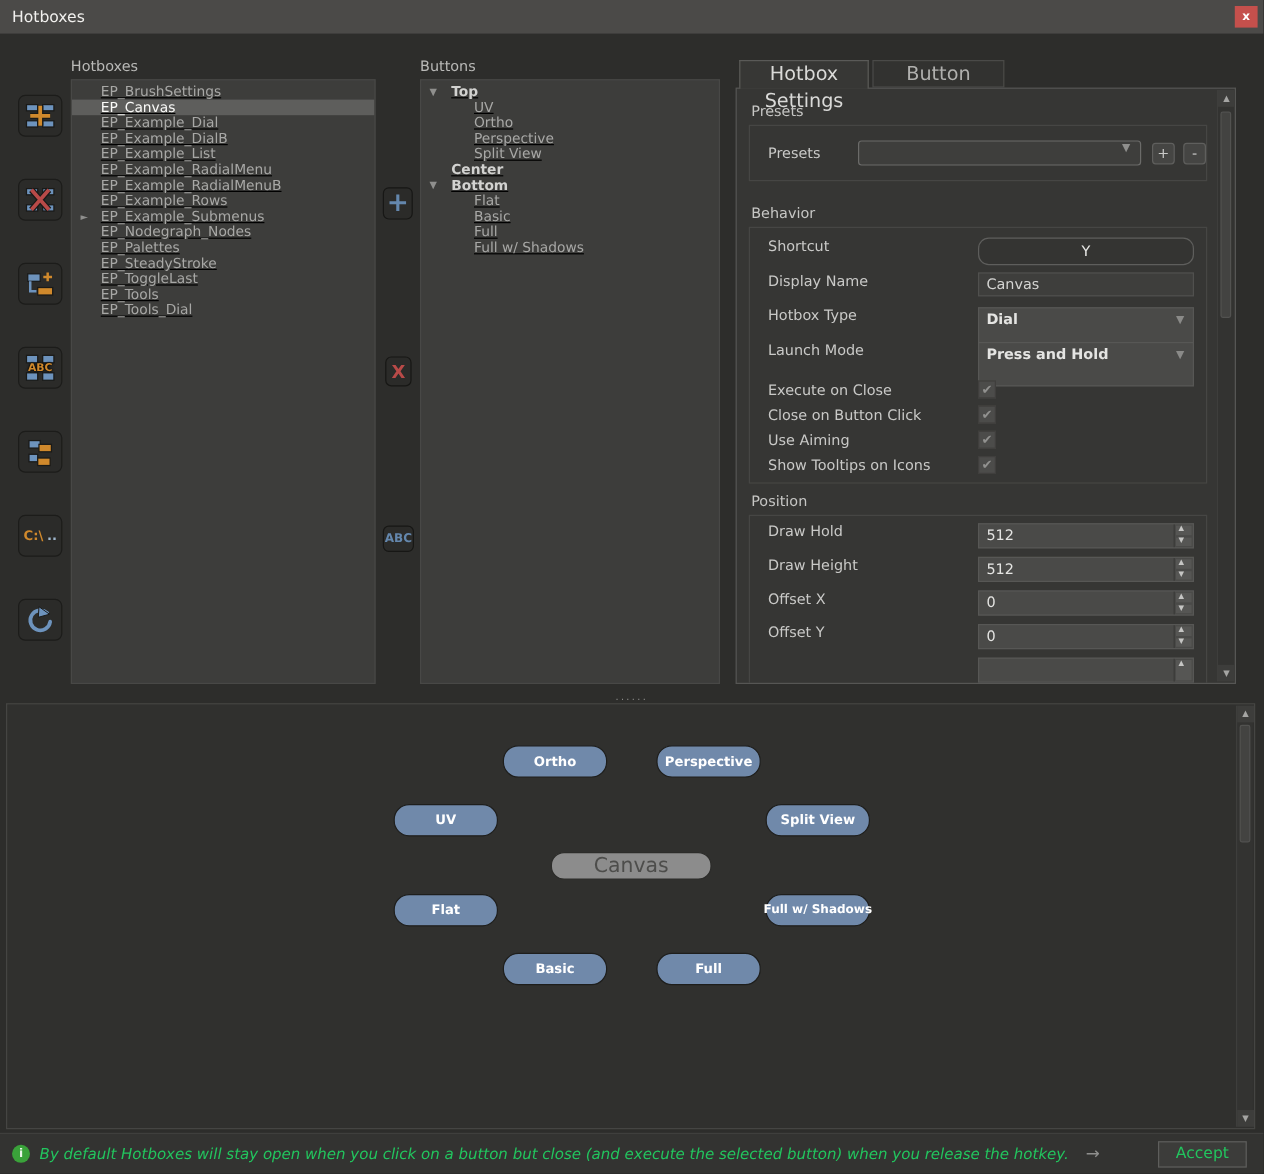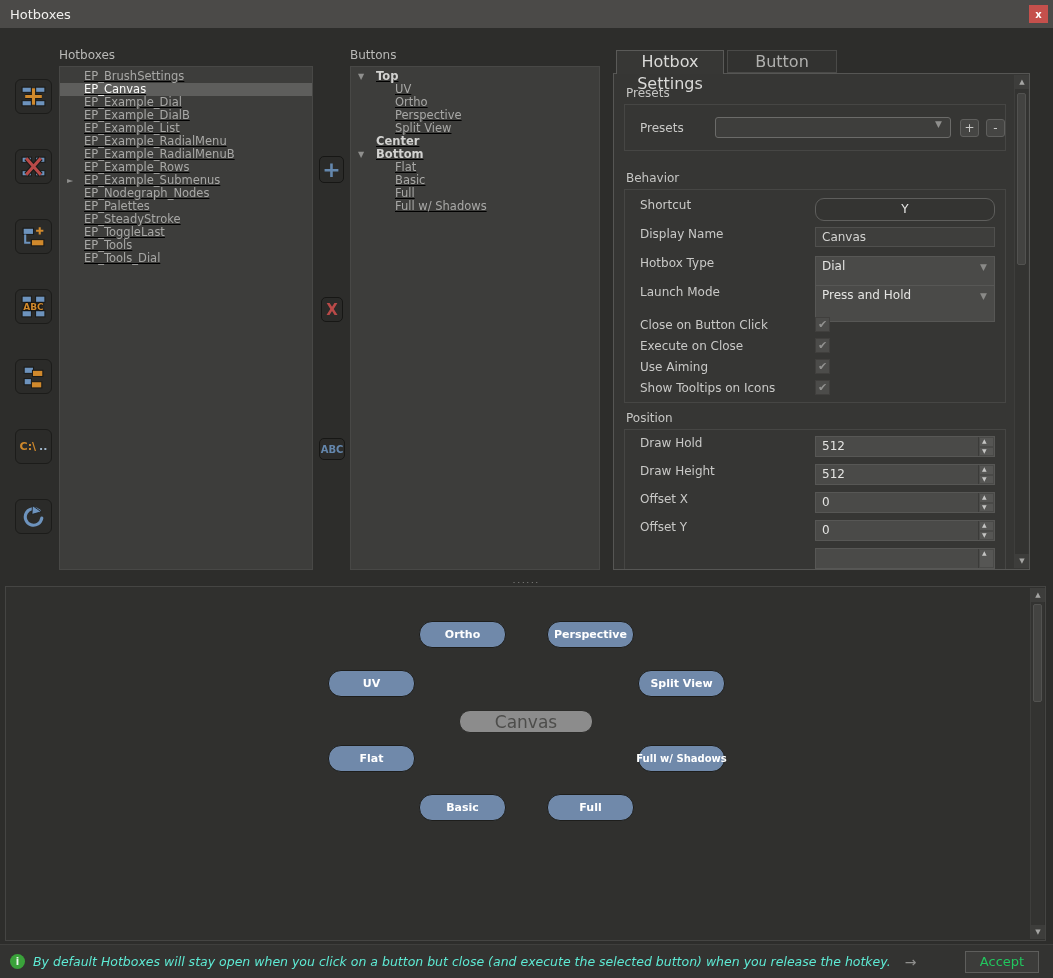--- a/index.html
+++ b/index.html
@@ -62,21 +62,21 @@
   .frow { height:29px; } .prow { height:28px; }
   .frow .lbl, .prow .lbl, .crow .lbl { width:175px; }
   .crow { display:flex; align-items:center; height:21px; padding-left:15px; }
   .ctrl { width:180px; }
   .shortcut { height:23px; border:1px solid #5e5e5c; border-radius:9px; background:#343432;
               color:#e8e8e6; text-align:center; line-height:21px; font-size:12px; }
   .textinput { width:180px; height:20px; background:#3e3e3c; border:1px solid #50504e;
                color:#d4d4d2; padding-left:6px; font-size:12px;
                font-family:"DejaVu Sans","Liberation Sans",sans-serif; }
   .dropdown { height:37px; background:#4a4a48; border:1px solid #575755; color:#e4e4e2;
-              line-height:19px; padding-left:6px; font-size:12px; position:relative; }
+              line-height:19px; padding-left:6px; font-size:12px; position:relative;font-weight:bold; }
   .dropdown::after { content:"▼"; position:absolute; right:7px; top:1px; color:#8a8a88;
                      font-size:9px; }
   .combo { width:236px; height:21px; background:#3e3e3c; border:1px solid #6b6b69;
            border-radius:3px; position:relative; }
   .combo::after { content:"▼"; position:absolute; right:8px; top:1px; color:#8f8f8d; font-size:9px; }
   .sq-btn { width:19px; height:18px; background:#454543; border:1px solid #5f5f5d; border-radius:3px;
             color:#c9c9c7; font-size:12px; line-height:16px; text-align:center; }
   .checkbox { width:15px; height:15px; background:#4c4c4a; border:1px solid #403f3d;
               position:relative; }
   .checkbox.checked::after { content:"✔"; position:absolute; left:2px; top:0px; font-size:11px;
@@ -112,21 +112,21 @@
   .pill-center { position:absolute; width:134px; height:23px; border-radius:11px; background:#8c8c8c;
                  border:1px solid #2c2c2a; color:#4d4d4b; font-size:17px; display:flex;
                  align-items:center; justify-content:center; }
 
   
   .statusbar { position:absolute; left:0; bottom:0; width:100%; height:34px; background:#333331;
                border-top:1px solid #3f3f3d; display:flex; align-items:center; padding-left:10px; }
   .info-icon { width:15px; height:15px; border-radius:50%; background:#3aa23a; color:#eaf5ea;
                font-size:10px; font-weight:bold; display:flex; align-items:center;
                justify-content:center; flex:none; }
-  .status-text { margin-left:8px; font-style:italic; font-size:12.5px; color:#5eead4;
+  .status-text { margin-left:8px; font-style:italic; font-size:12.5px; color:#22c55e;
                  white-space:nowrap; }
   .status-arrow { margin-left:14px; color:#8f8f8d; font-size:14px; }
   .accept-btn { position:absolute; right:14px; top:6px; width:74px; height:22px; background:#3c3c3a;
                 border:1px solid #5e5e5c; color:#22c55e; font-size:13px; text-align:center;
                 line-height:20px; }
 </style>
 </head>
 <body>
 
 <div class="window">
@@ -255,25 +255,25 @@
       </div>
       <div class="frow">
         <span class="lbl">Hotbox Type</span>
         <div class="ctrl dropdown"><span>Dial</span></div>
       </div>
       <div class="frow">
         <span class="lbl">Launch Mode</span>
         <div class="ctrl dropdown"><span>Press and Hold</span></div>
       </div>
       <div class="crow">
+        <span class="lbl">Execute on Close</span>
+        <span class="checkbox checked"></span>
+      </div>
+      <div class="crow">
         <span class="lbl">Close on Button Click</span>
-        <span class="checkbox checked"></span>
-      </div>
-      <div class="crow">
-        <span class="lbl">Execute on Close</span>
         <span class="checkbox checked"></span>
       </div>
       <div class="crow">
         <span class="lbl">Use Aiming</span>
         <span class="checkbox checked"></span>
       </div>
       <div class="crow">
         <span class="lbl">Show Tooltips on Icons</span>
         <span class="checkbox checked"></span>
       </div>

